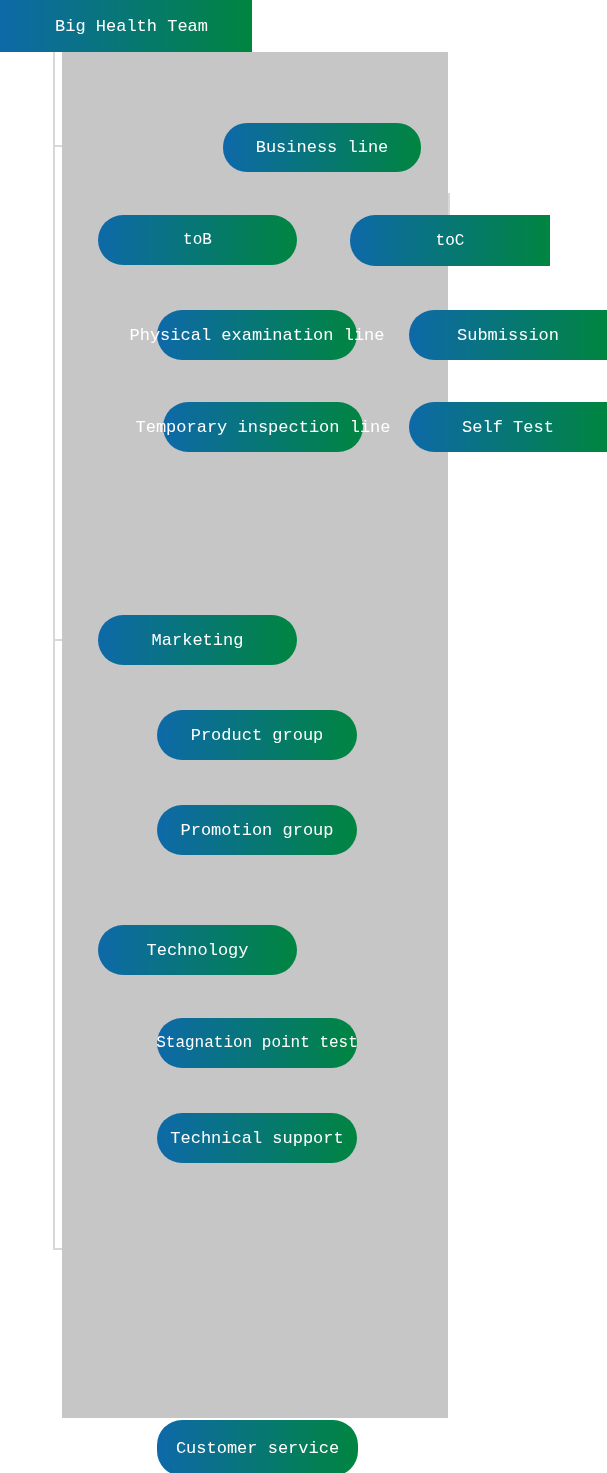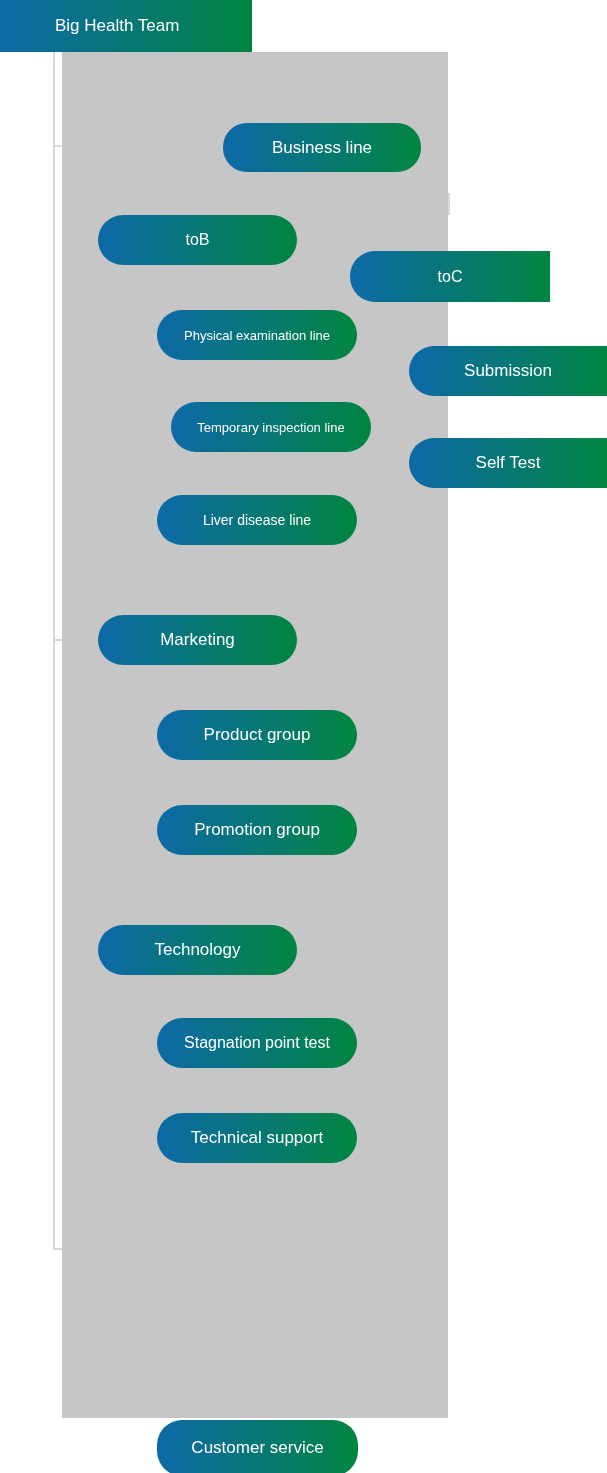--- a/index.html
+++ b/index.html
@@ -8,21 +8,21 @@
     --panel:#c6c6c6;
     --connector:#d8d8d8;
     --text:#ffffff;
   }
   html,body{margin:0;padding:0;background:#ffffff;}
   .canvas{
     position:relative;
     width:607px;height:1473px;
     overflow:hidden;
     background:#ffffff;
-    font-family:Liberation Sans, sans-serif;
+    font-family:Liberation Mono, monospace;
   }
   .header{
     position:absolute;left:0;top:0;width:252px;height:52px;
     background:linear-gradient(to right,var(--blue),var(--green));
     color:var(--text);
     display:flex;align-items:center;
     padding-left:55px;box-sizing:border-box;
     font-size:17px;
   }
   .panel{
@@ -30,22 +30,22 @@
     background:var(--panel);
   }
   .line{position:absolute;background:var(--connector);}
   .pill{
     position:absolute;height:50px;border-radius:25px;
     background:linear-gradient(to right,var(--blue),var(--green));
     color:var(--text);
     display:flex;align-items:center;justify-content:center;
     text-align:right;white-space:nowrap;
   }
-  .pill--cut{border-radius:25px 0 0 25px;margin-top:36px;}
-  .fs13{font-size:13px}
+  .pill--cut{border-radius:25px 0 0 25px;}
+  .fs13{font-size:17px}
   .fs14{font-size:14px}
   .fs16{font-size:16px}
   .fs17{font-size:17px}
 </style>
 </head>
 <body>
 
 <div class="canvas">
 
   <div class="panel"></div>
@@ -63,25 +63,24 @@
   <div class="pill fs17" style="left:223px;top:123px;width:198px;height:49px;border-radius:24px">Business line</div>
 
   <div class="pill fs16" style="left:98px;top:215px;width:199px">toB</div>
 
   <div class="pill fs16 pill--cut" style="left:350px;top:215px;width:200px;height:51px">toC</div>
 
   <div class="pill fs13" style="left:157px;top:310px;width:200px">Physical examination line</div>
 
   <div class="pill fs17 pill--cut" style="left:409px;top:310px;width:198px">Submission</div>
 
-  <div class="pill fs13" style="left:171px;top:402px;width:200px">Temporary inspection line</div>
+  <div class="pill fs13" style="left:163px;top:402px;width:200px">Temporary inspection line</div>
 
   <div class="pill fs17 pill--cut" style="left:409px;top:402px;width:198px">Self Test</div>
 
-  <div class="pill fs14" style="left:157px;top:495px;width:200px">Liver disease line</div>
 
   <div class="pill fs17" style="left:98px;top:615px;width:199px">Marketing</div>
 
   <div class="pill fs17" style="left:157px;top:710px;width:200px">Product group</div>
 
   <div class="pill fs17" style="left:157px;top:805px;width:200px">Promotion group</div>
 
   <div class="pill fs16" style="left:157px;top:1018px;width:200px">Stagnation point test</div>
 
   <div class="pill fs17" style="left:98px;top:925px;width:199px">Technology</div>

